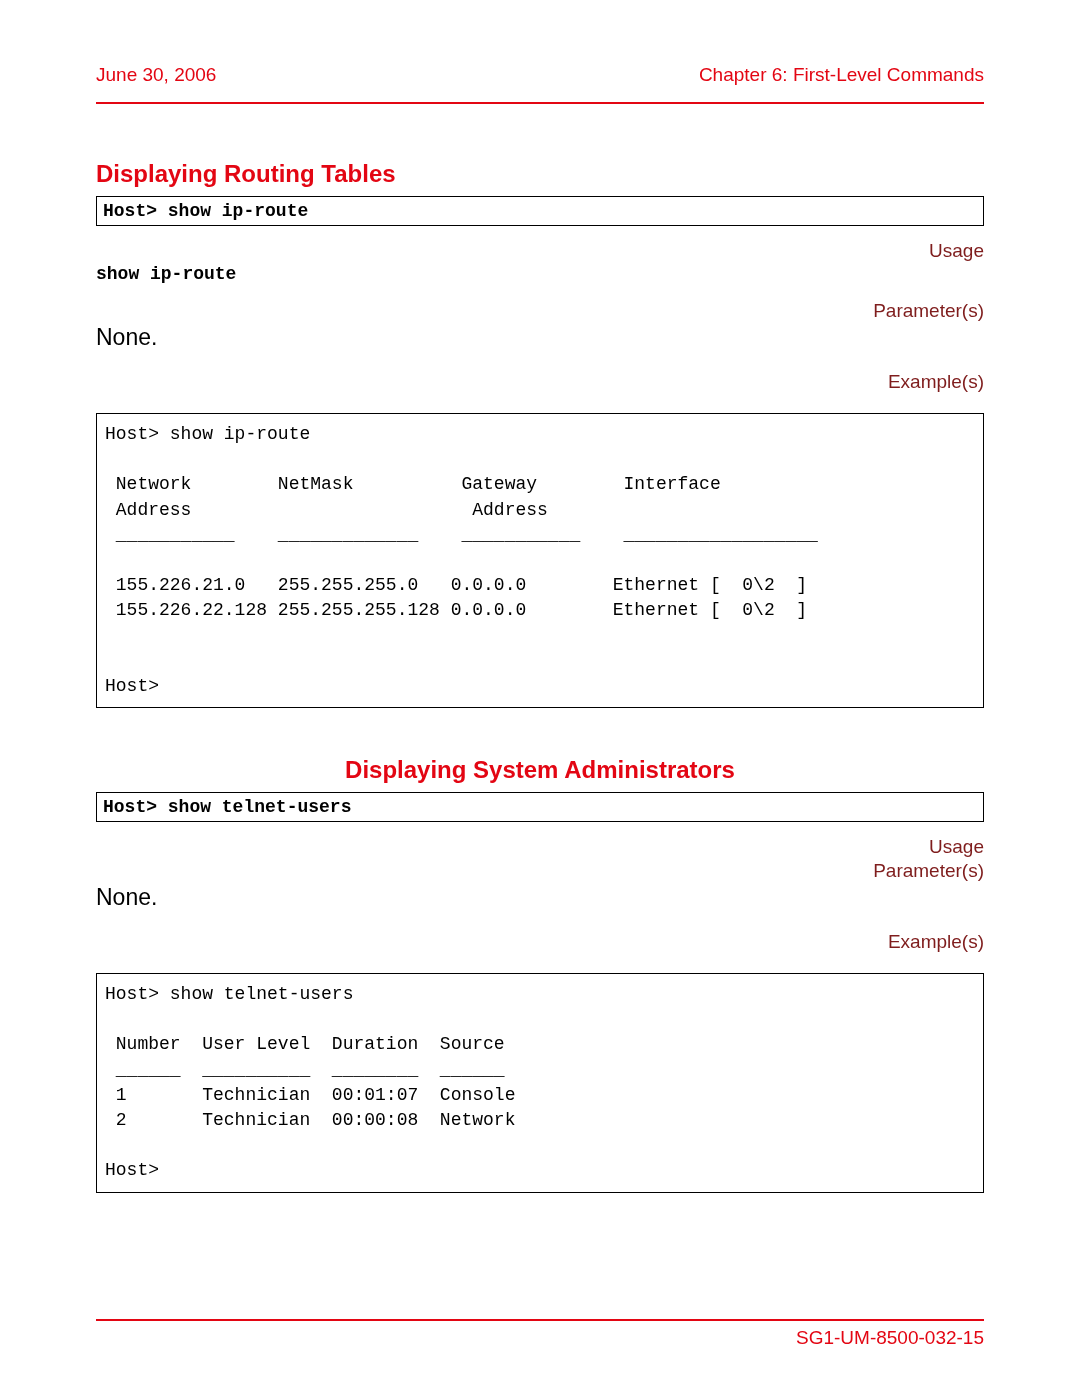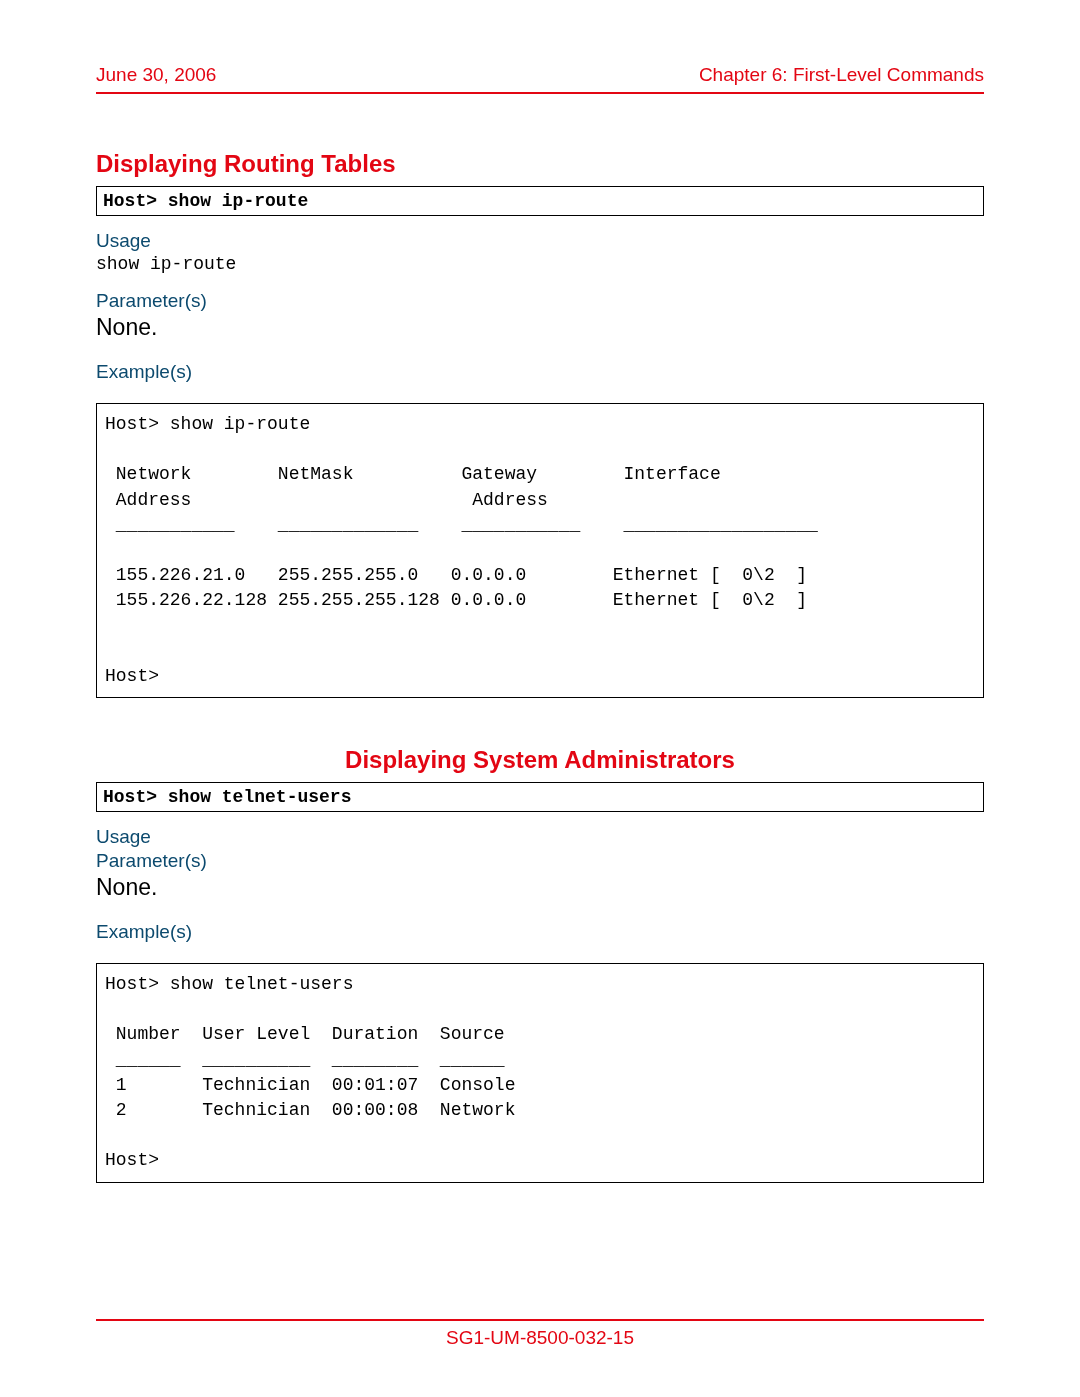--- a/index.html
+++ b/index.html
@@ -13,21 +13,21 @@
       position: relative;
     }
     .page {
       padding: 64px 96px 50px 96px;
     }
     .header-row {
       display: flex;
       justify-content: space-between;
       font-size: 19px;
       color: #e30613;
-      padding-bottom: 6px;
+      padding-bottom: 16px;
     }
     .header-rule {
       border: none;
       border-top: 2px solid #e30613;
       margin-bottom: 56px;
     }
     .section-title {
       color: #e30613;
       font-weight: bold;
       font-size: 24px;
@@ -39,27 +39,28 @@
       font-family: "Courier New", Courier, monospace;
       font-weight: bold;
       font-size: 18px;
       margin-bottom: 14px;
     }
     .desc {
       font-size: 19px;
       margin-bottom: 20px;
     }
     .sub-head {
-      color: #0c4a6e;
+      color: #7f1d1d;
       font-size: 19px;
       margin-bottom: 2px;
+      text-align: right;
     }
     .mono-bold {
       font-family: "Courier New", Courier, monospace;
-      font-weight: normal;
+      font-weight: bold;
       font-size: 18px;
       margin-bottom: 16px;
     }
     .plain {
       font-size: 23px;
       margin-bottom: 18px;
     }
     .example-box {
       border: 1px solid #000;
       padding: 8px 8px;
@@ -68,21 +69,21 @@
       white-space: pre;
       line-height: 1.4;
       margin-bottom: 48px;
     }
     .footer-row {
       position: absolute;
       bottom: 48px;
       left: 96px;
       right: 96px;
       display: flex;
-      justify-content: center;
+      justify-content: flex-end;
       font-size: 19px;
       color: #e30613;
       border-top: 2px solid #e30613;
       padding-top: 6px;
     }
     .gap-block { margin-bottom: 20px; margin-top: 20px; }
     .section-gap { margin-top: 10px; text-align: center; }
   </style>
 </head>
 <body>

